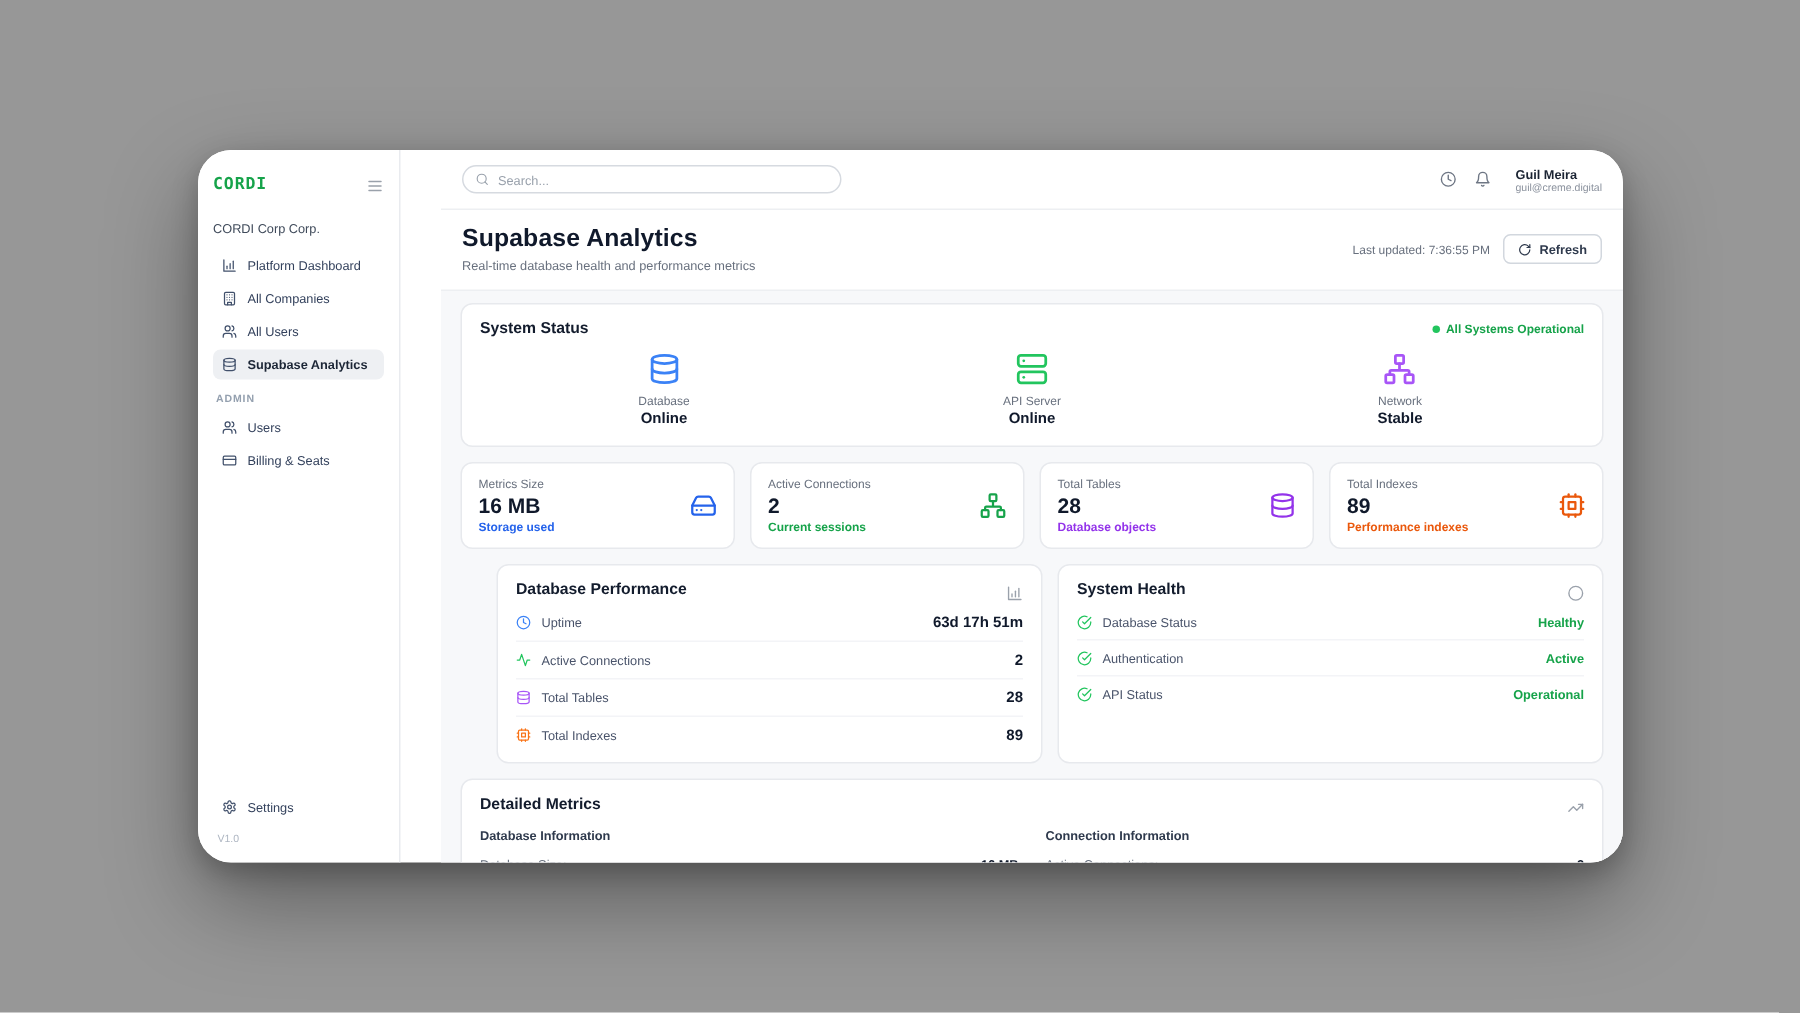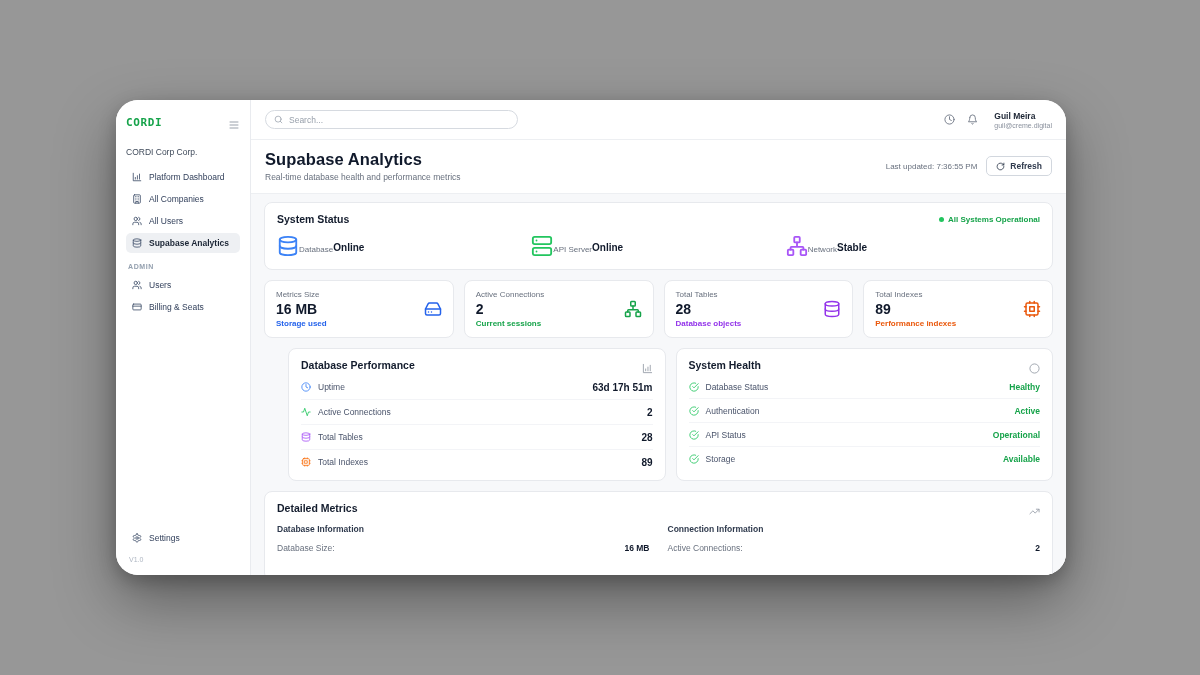--- a/index.html
+++ b/index.html
@@ -1,21 +1,21 @@
 <!DOCTYPE html>
 <html><head>
 <meta charset="utf-8">
 <style>
   * { margin:0; padding:0; box-sizing:border-box; }
   html,body { width:1200px; height:675px; overflow:hidden; }
   body { background:#979797; font-family:"Liberation Sans", sans-serif; position:relative; }
 
-  .window { position:absolute; left:116px; top:100px; width:950px; height:475px;
+  .window { position:absolute; left:132px; top:100px; width:950px; height:475px;
     background:#fff; border-radius:22px; overflow:hidden; display:flex;
-    box-shadow:0 25px 60px rgba(0,0,0,.38), 0 6px 18px rgba(0,0,0,.22); }
+    box-shadow:0 25px 60px rgba(0,0,0,.38), 0 6px 18px rgba(0,0,0,.22);gap:27px; }
 
   
   .sidebar { width:135px; flex:none; background:#fff; border-right:1px solid #e9ebef;
     display:flex; flex-direction:column; padding:16px 10px 12px; }
   .logo-row { display:flex; justify-content:space-between; align-items:center; margin-bottom:18px; }
   .logo { font-family:"DejaVu Sans Mono", monospace; font-weight:bold; font-size:11px;
     letter-spacing:.6px; color:#16a34a; }
   .hamburger { color:#9aa1ab; width:12px; height:12px; cursor:pointer; }
   .org { font-size:8.5px; color:#3f4a5a; margin-bottom:10px; }
   .nav-item { display:flex; align-items:center; gap:7px; padding:5px 6px; border-radius:5px;
@@ -61,21 +61,21 @@
     display:flex; flex-direction:column; gap:10px; }
   .card { background:#fff; border:1px solid #e7e9ed; border-radius:8px; }
 
   
   .status-card { padding:10px 12px 12px; flex:none; }
   .card-head { display:flex; align-items:center; justify-content:space-between; }
   .card-title { font-size:10.5px; font-weight:bold; color:#131c2d; }
   .op-badge { display:flex; align-items:center; gap:4px; font-size:8px; font-weight:bold; color:#16a34a; }
   .op-dot { width:5px; height:5px; border-radius:50%; background:#22c55e; }
   .status-grid { display:flex; margin-top:10px; }
-  .status-item { flex:1; display:flex; flex-direction:row; align-items:center; }
+  .status-item { flex:1; display:flex; flex-direction:column; align-items:center; }
   .status-icon { width:22px; height:22px; }
   .status-icon svg { width:100%; height:100%; }
   .status-label { font-size:8px; color:#68707e; margin-top:6px; }
   .status-value { font-size:10px; font-weight:bold; color:#10192b; margin-top:2px; }
 
   
   .metrics-row { display:flex; gap:10px; flex:none; }
   .metric-card { flex:1; padding:9px 11px; display:flex; align-items:center; justify-content:space-between; }
   .metric-label { font-size:8px; color:#68707e; }
   .metric-value { font-size:14px; font-weight:bold; color:#10192b; margin:2px 0 2px; }
@@ -501,31 +501,20 @@
               <span class="prow-left">
                 <span class="prow-icon" style="color:#22c55e">
                     <svg viewBox="0 0 24 24" fill="none" stroke="currentColor" stroke-width="2" stroke-linecap="round" stroke-linejoin="round">
                       <use href="#i-checkcircle"></use>
                     </svg>
                   </span>
                 <span class="prow-label">API Status</span>
               </span>
               <span class="prow-value green">Operational</span>
             </div>
-            <div class="prow">
-              <span class="prow-left">
-                <span class="prow-icon" style="color:#22c55e">
-                    <svg viewBox="0 0 24 24" fill="none" stroke="currentColor" stroke-width="2" stroke-linecap="round" stroke-linejoin="round">
-                      <use href="#i-checkcircle"></use>
-                    </svg>
-                  </span>
-                <span class="prow-label">Storage</span>
-              </span>
-              <span class="prow-value green">Available</span>
-            </div>
           </div>
         </section>
       </div>
 
       <section class="card detailed">
         <div class="card-head">
           <h2 class="card-title">Detailed Metrics</h2>
           <span class="hd-icon"><svg viewBox="0 0 24 24" fill="none" stroke="currentColor" stroke-width="2" stroke-linecap="round" stroke-linejoin="round">
                 <use href="#i-trendup"></use>
               </svg></span>

